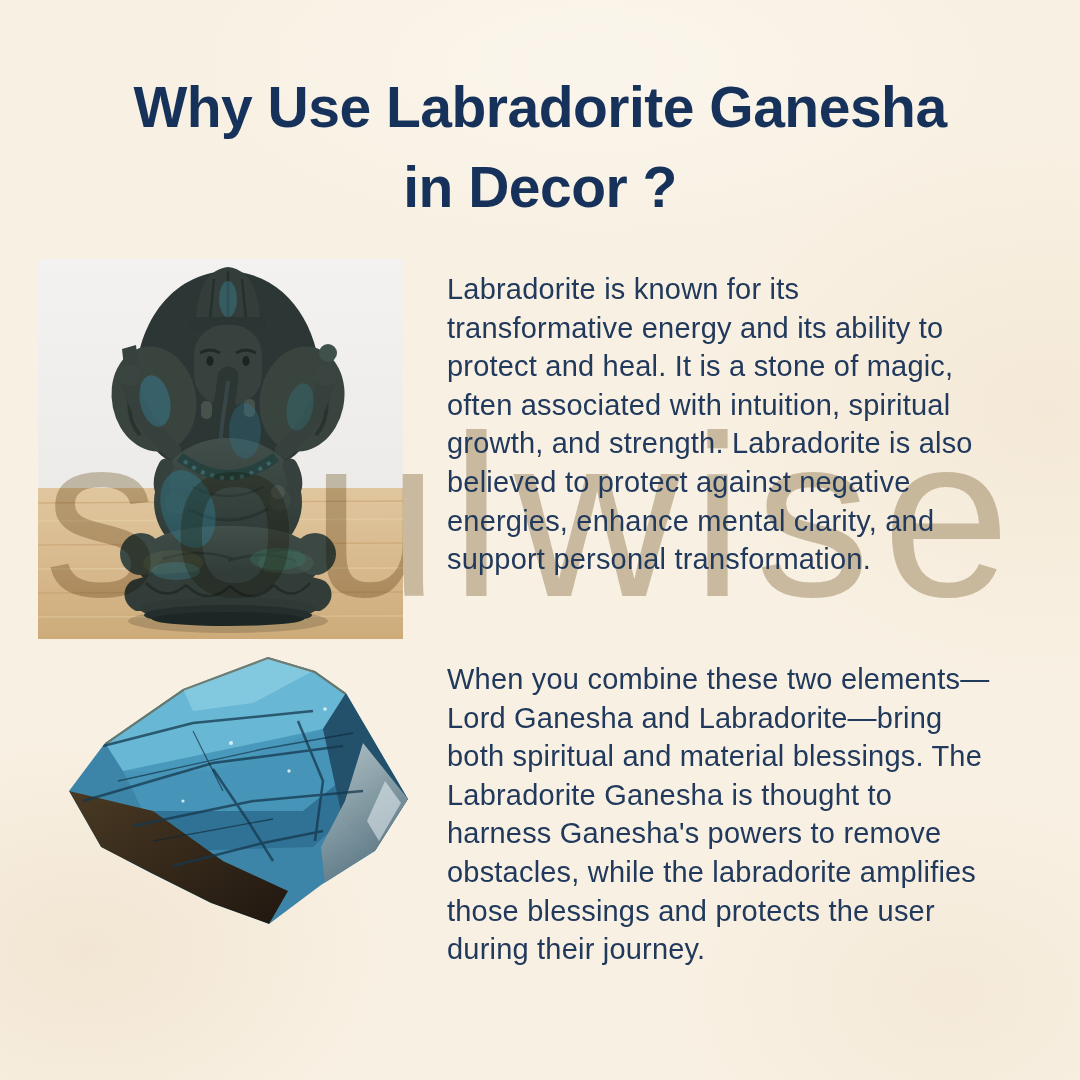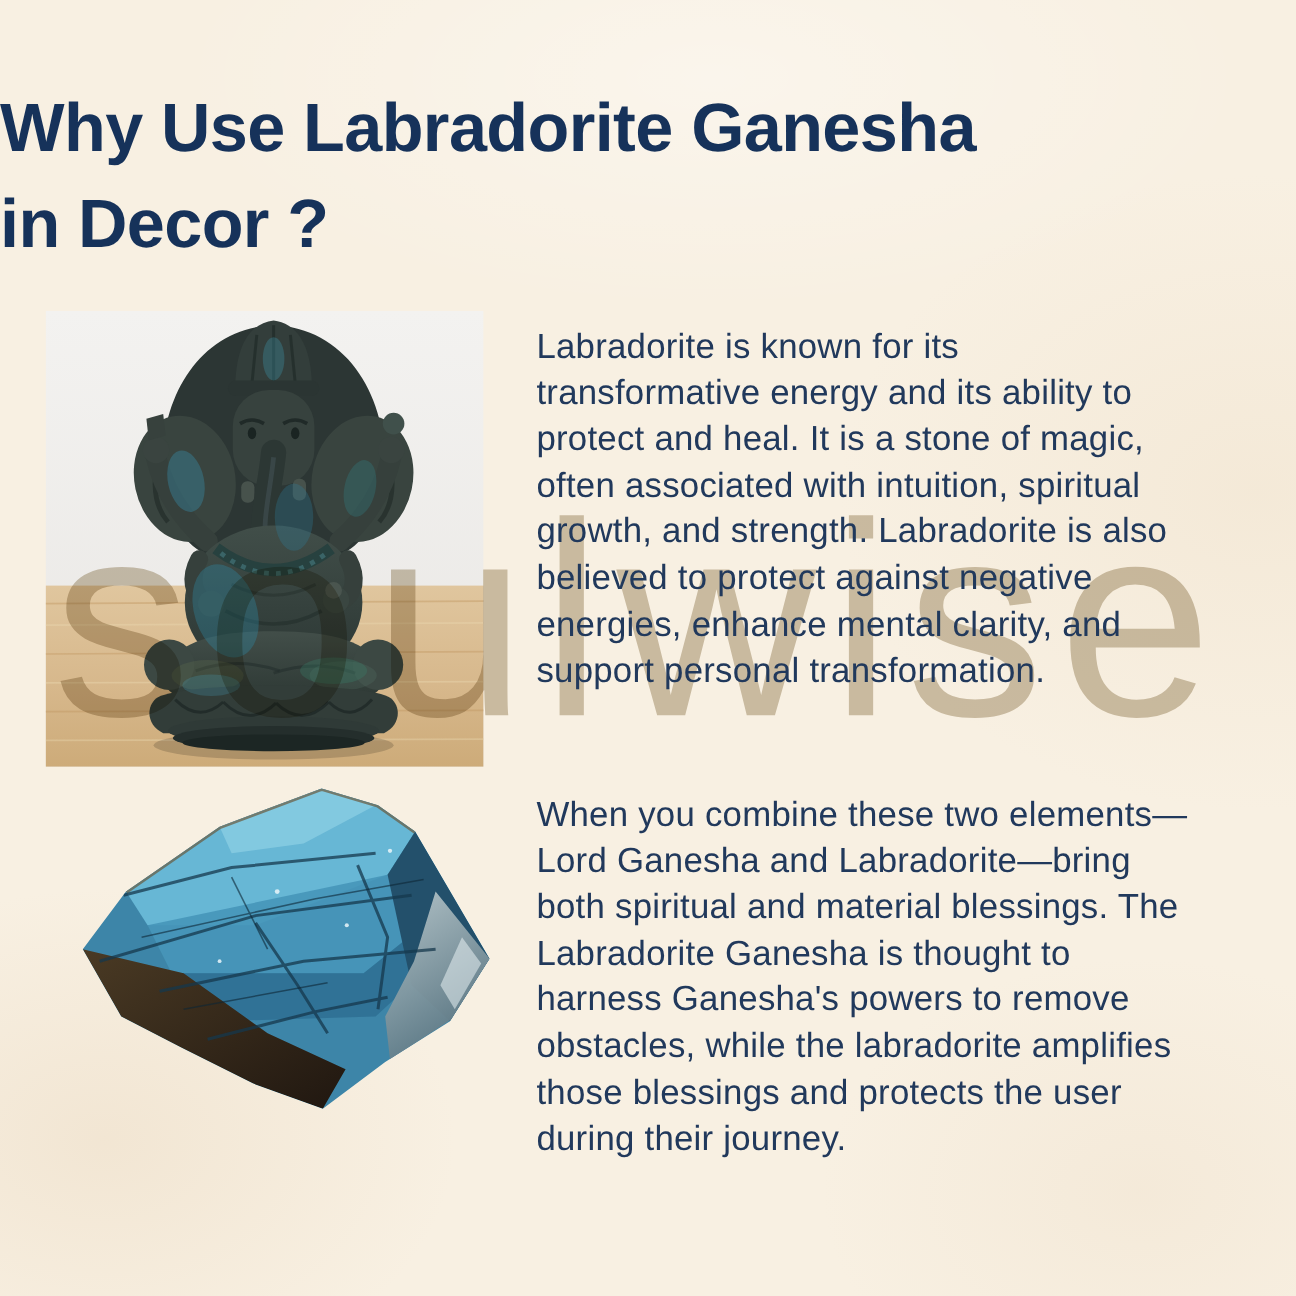--- a/index.html
+++ b/index.html
@@ -13,21 +13,21 @@
     position:absolute;inset:0;width:1080px;height:1080px;
     background:
       radial-gradient(420px 300px at 8% 88%, rgba(226,203,172,.28), rgba(226,203,172,0) 70%),
       radial-gradient(500px 380px at 97% 38%, rgba(230,209,178,.22), rgba(230,209,178,0) 70%),
       radial-gradient(600px 260px at 55% 6%, rgba(255,255,255,.35), rgba(255,255,255,0) 75%),
       radial-gradient(380px 280px at 88% 92%, rgba(229,208,180,.20), rgba(229,208,180,0) 70%),
       #f8f0e2;
   }
   .title{
     position:absolute;top:67px;left:0;width:1080px;
-    text-align:left;
+    text-align:center;
     font-size:57px;font-weight:bold;letter-spacing:-0.5px;
     line-height:80px;color:#16325a;
     white-space:pre-line;
     z-index:5;
   }
   .photo{
     position:absolute;left:38px;top:259px;width:365px;height:380px;
     z-index:2;
   }
   .stone{

